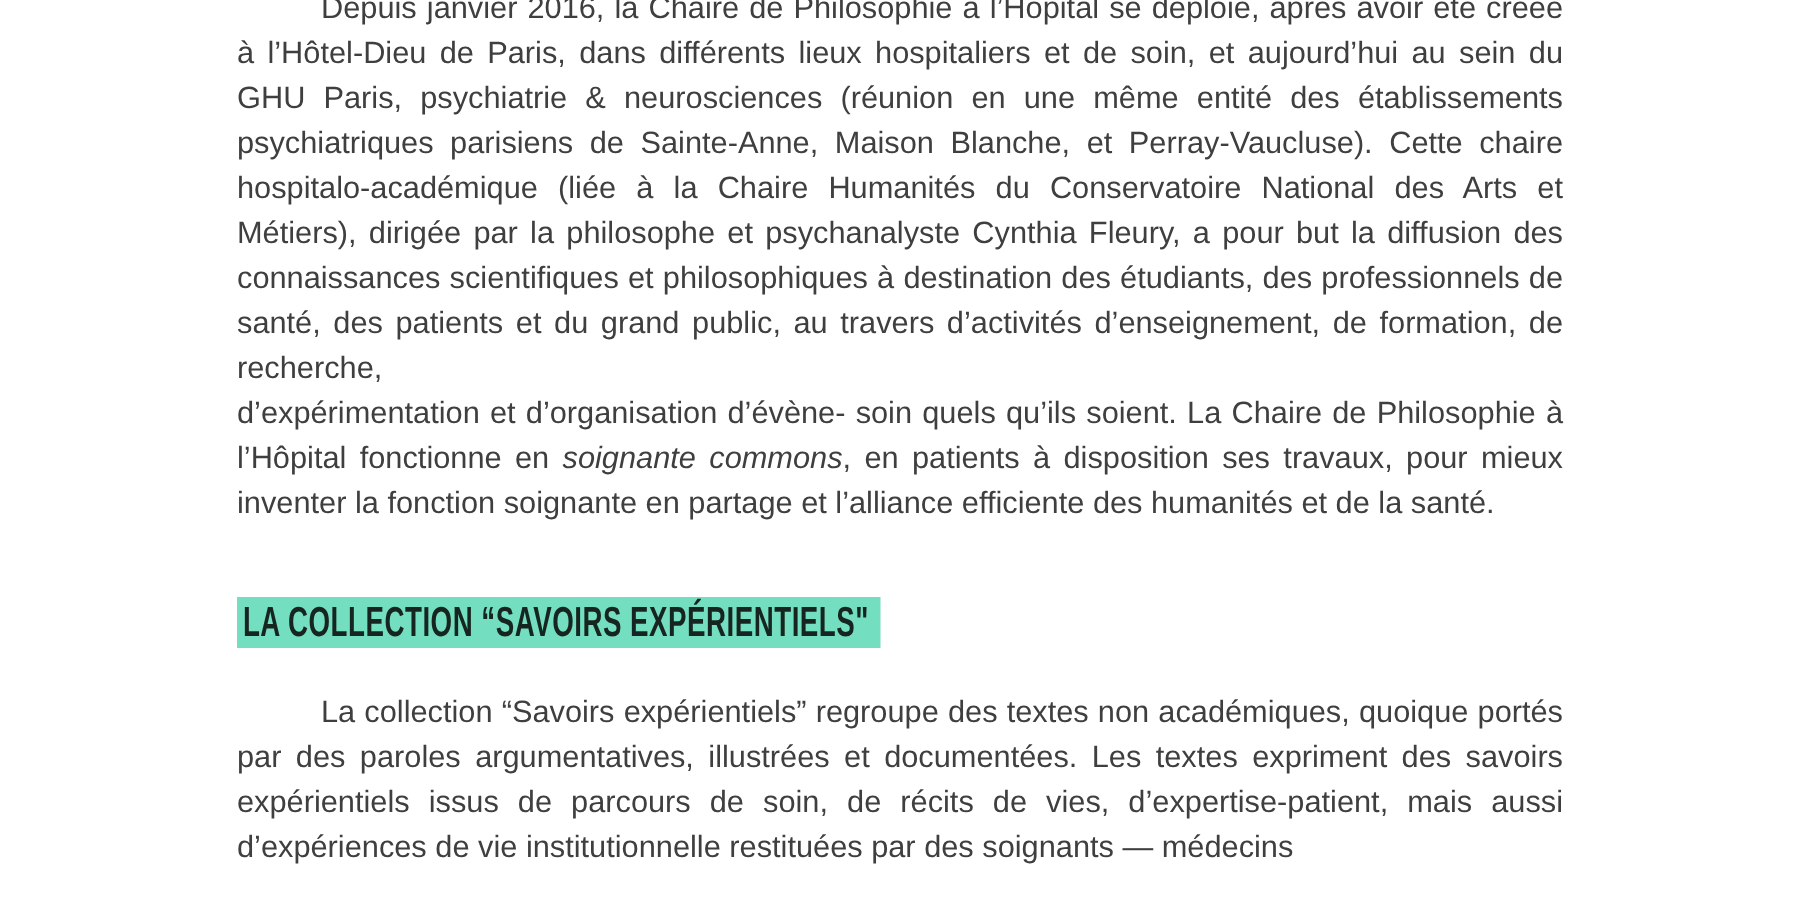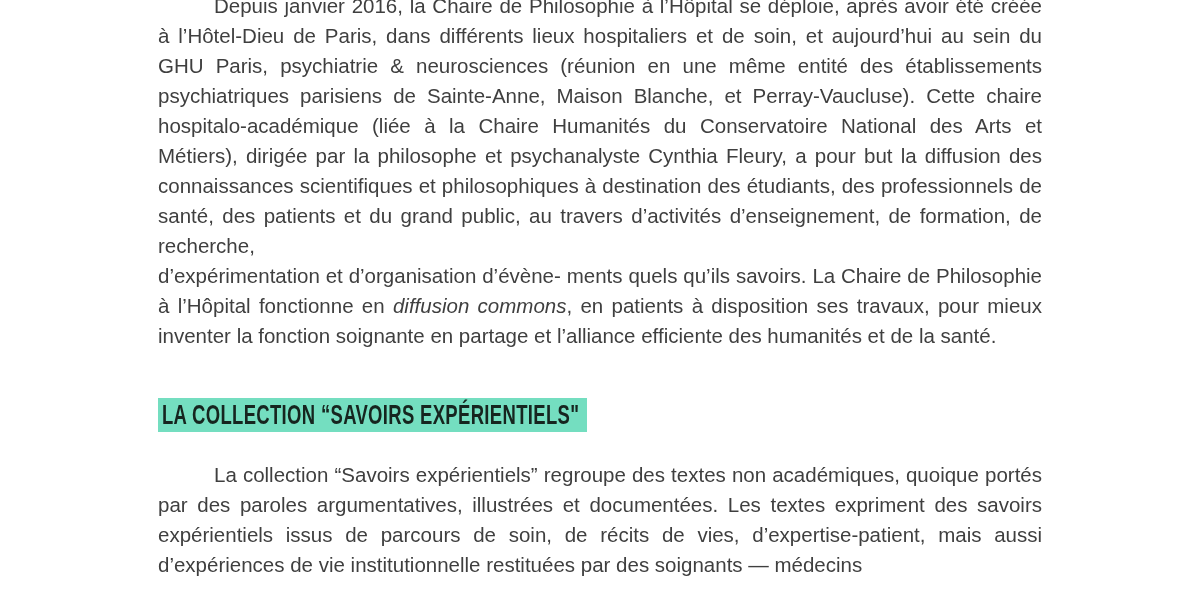--- a/index.html
+++ b/index.html
@@ -48,21 +48,21 @@
   em { font-style: italic; }
 </style>
 </head>
 <body>
 
 <div class="sheet">
 
   <p class="para indent">Depuis janvier 2016, la Chaire de Philosophie à l’Hôpital se déploie, après avoir été créée à l’Hôtel-Dieu de Paris, dans différents lieux hospitaliers et de soin, et aujourd’hui au sein du GHU Paris, psychiatrie &amp; neurosciences (réunion en une même entité des établissements psychiatriques parisiens de Sainte-Anne, Maison Blanche, et Perray-Vaucluse). Cette chaire hospitalo-académique (liée à la Chaire Humanités du Conservatoire National des Arts et Métiers), dirigée par la philosophe et psychanalyste Cynthia Fleury, a pour but la diffusion des connaissances scientifiques et philosophiques à destination des étudiants, des professionnels de santé, des patients et du grand public, au travers d’activités d’enseignement, de formation, de recherche,</p>
 
   <p class="para">
-    <span>d’expérimentation et d’organisation d’évène- ments quels qu’ils savoirs. La Chaire de Philosophie à l’Hôpital fonctionne en </span><em>diffusion commons</em><span>, en patients à disposition ses travaux, pour mieux inventer la fonction soignante en partage et l’alliance efficiente des humanités et de la santé.</span>
+    <span>d’expérimentation et d’organisation d’évène- soin quels qu’ils soient. La Chaire de Philosophie à l’Hôpital fonctionne en </span><em>soignante commons</em><span>, en patients à disposition ses travaux, pour mieux inventer la fonction soignante en partage et l’alliance efficiente des humanités et de la santé.</span>
   </p>
 
   <h2 class="section-heading">
     <span class="heading-highlight">LA COLLECTION “SAVOIRS EXPÉRIENTIELS"</span>
   </h2>
 
   <p class="para indent">La collection “Savoirs expérientiels” regroupe des textes non académiques, quoique portés par des paroles argumentatives, illustrées et documentées. Les textes expriment des savoirs expérientiels issus de parcours de soin, de récits de vies, d’expertise-patient, mais aussi d’expériences de vie institutionnelle restituées par des soignants — médecins</p>
 
 </div>
 

